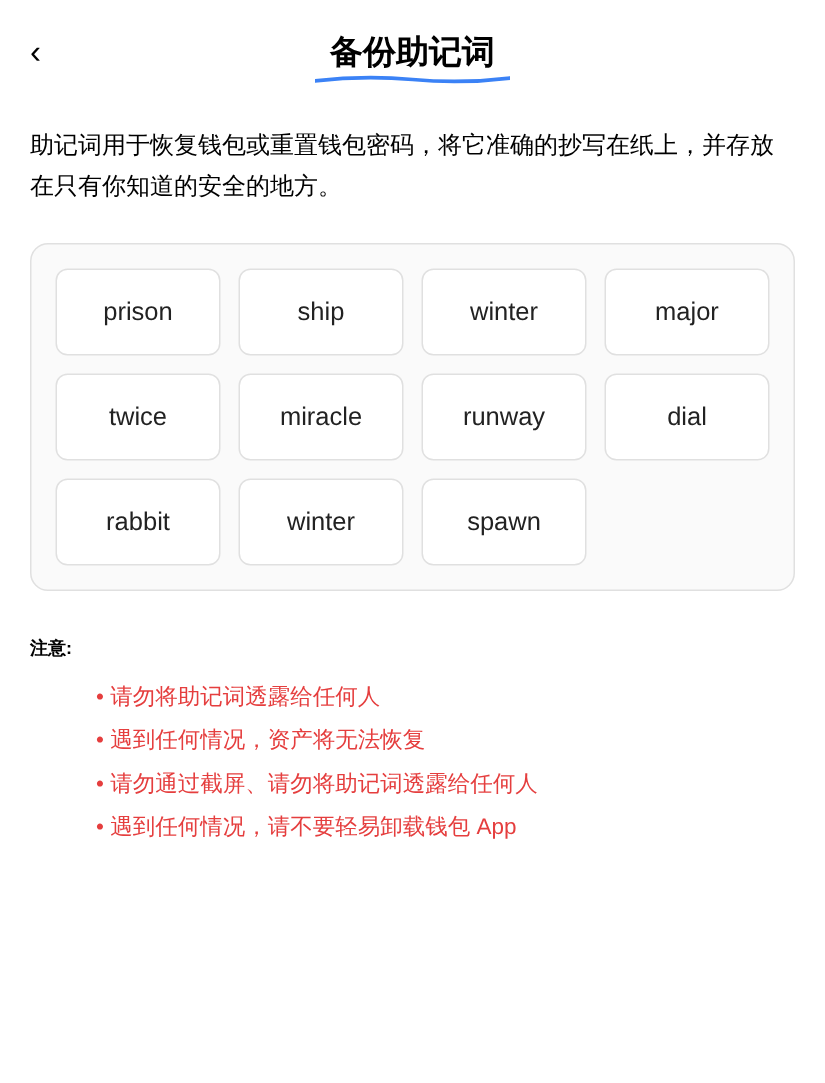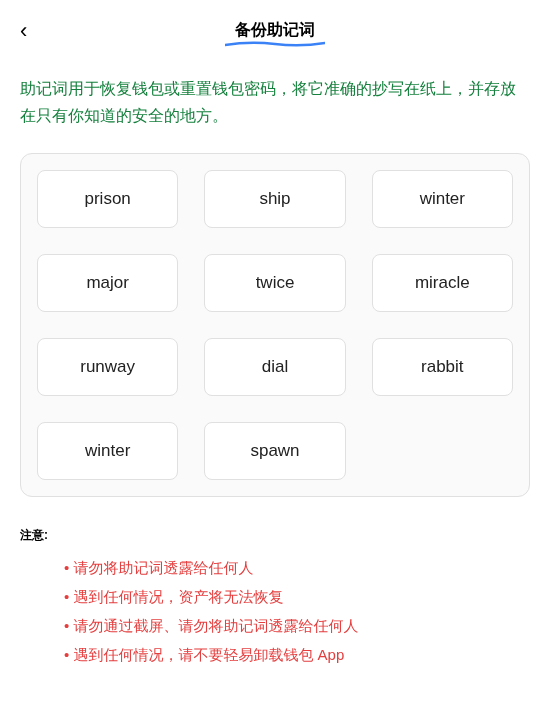--- a/index.html
+++ b/index.html
@@ -36,53 +36,53 @@
       cursor: pointer;
       line-height: 1;
     }
 
     .title-wrapper {
       position: relative;
       display: inline-block;
     }
 
     .page-title {
-      font-size: 16px;
+      font-size: 22px;
       font-weight: 600;
       color: #000;
       text-align: center;
     }
 
     
     .title-underline-svg {
       position: absolute;
       bottom: -8px;
       left: -10px;
       width: calc(100% + 20px);
     }
 
     .description {
       padding: 24px 20px 16px 20px;
       font-size: 16px;
       line-height: 1.7;
-      color: #15803d;
+      color: #000000;
     }
 
     .mnemonic-grid-container {
       margin: 8px 20px 20px 20px;
       border: 1px solid #e0e0e0;
       border-radius: 12px;
       padding: 16px;
       background: #fafafa;
     }
 
     .mnemonic-grid {
       display: grid;
-      grid-template-columns: repeat(3, 1fr);
-      gap: 26px;
+      grid-template-columns: repeat(4, 1fr);
+      gap: 12px;
     }
 
     .mnemonic-word {
       background: #ffffff;
       border: 1px solid #e0e0e0;
       border-radius: 8px;
       padding: 18px 8px;
       text-align: center;
       font-size: 17px;
       color: #222;

